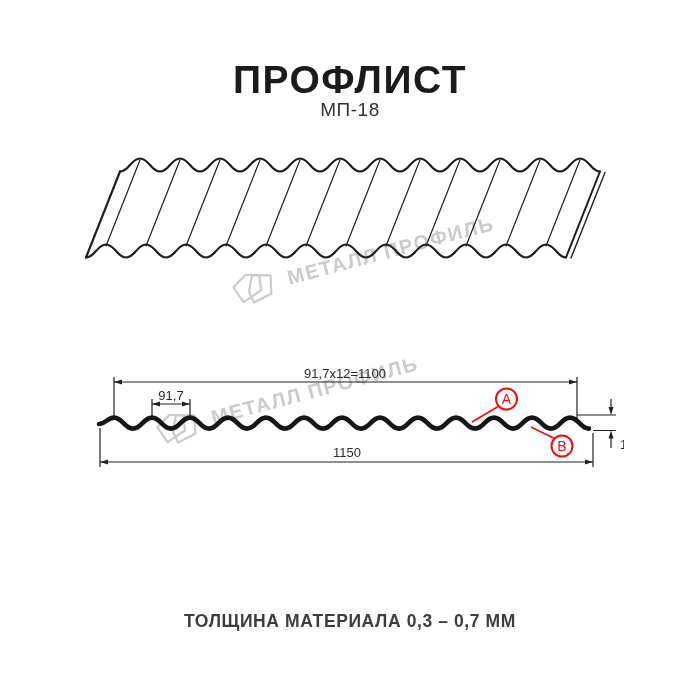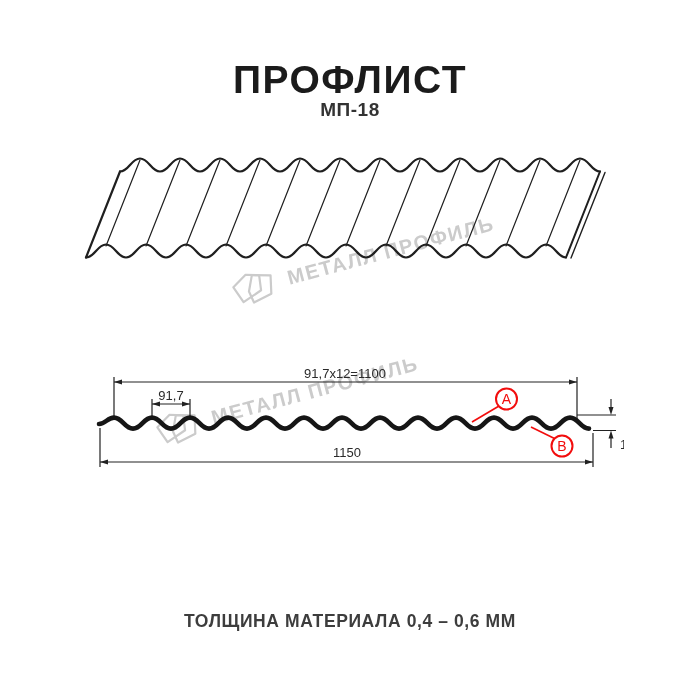--- a/index.html
+++ b/index.html
@@ -6,21 +6,21 @@
   .stage{
     position:relative;width:624px;height:700px;background:#ffffff;overflow:hidden;
     font-family:"Liberation Sans",sans-serif;
   }
   .title{
     position:absolute;top:58px;left:0;width:700px;text-align:center;
     font-size:39px;font-weight:800;letter-spacing:1.5px;color:#1b1b1b;
   }
   .subtitle{
     position:absolute;top:99px;left:0;width:700px;text-align:center;
-    font-size:19px;font-weight:700;letter-spacing:.5px;color:#333333;
+    font-size:19px;font-weight:400;letter-spacing:.5px;color:#333333;
   }
   .caption{
     position:absolute;top:611px;left:0;width:700px;text-align:center;
     font-size:17.5px;font-weight:700;letter-spacing:.6px;color:#3d3d3d;
   }
   .watermark{
     position:absolute;display:flex;align-items:center;gap:9px;
     color:#cbcbcb;white-space:nowrap;pointer-events:none;
   }
   .watermark .wm-text{
@@ -84,14 +84,14 @@
         <text class="abtext" x="506.5" y="404" text-anchor="middle" stroke="none">A</text>
       </g>
       <g stroke="#f20d0d" fill="none">
         <line x1="554.5" y1="438.5" x2="531" y2="427" stroke-width="1.6"></line>
         <circle cx="562" cy="446" r="10.5" stroke-width="2"></circle>
         <text class="abtext" x="562" y="451" text-anchor="middle" stroke="none">B</text>
       </g>
     </g>
   </svg>
 
-  <div class="caption">ТОЛЩИНА МАТЕРИАЛА 0,4 – 0,6 ММ</div>
+  <div class="caption">ТОЛЩИНА МАТЕРИАЛА 0,3 – 0,7 ММ</div>
 </div>
 
 </body></html>

